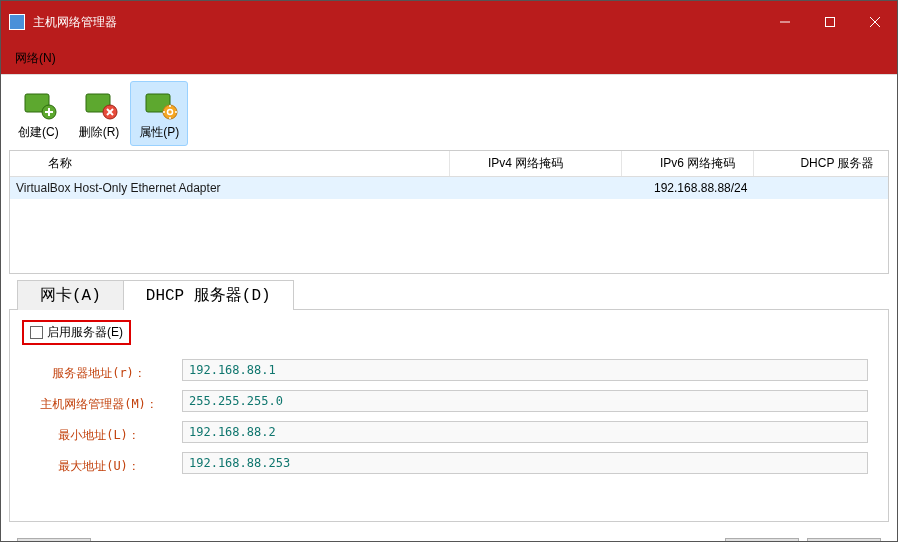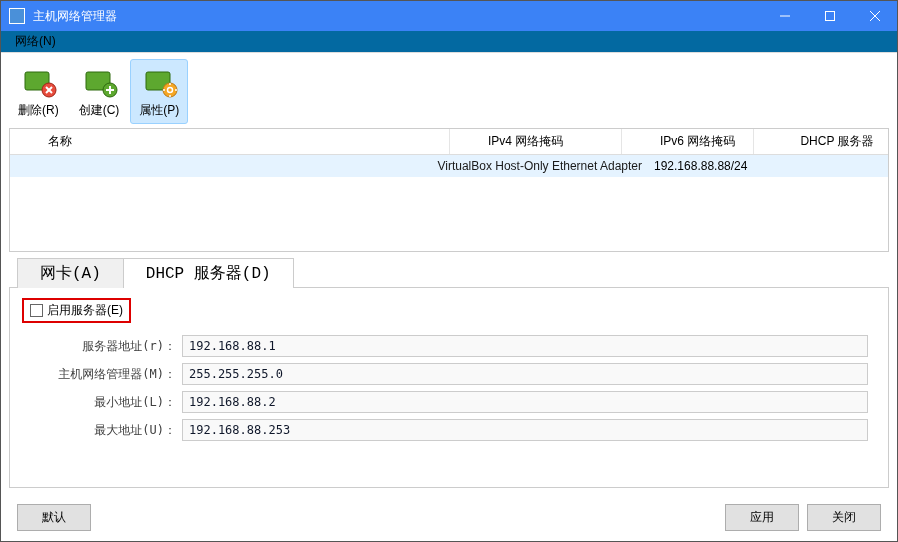--- a/index.html
+++ b/index.html
@@ -1,55 +1,55 @@
 <!DOCTYPE html>
 <html><head>
 <meta charset="utf-8">
 <style>
 * { box-sizing: border-box; margin: 0; padding: 0; }
 body { font-family: "Microsoft YaHei", "Segoe UI", sans-serif; font-size: 12px; background: #fff; width: 898px; height: 542px; overflow: hidden; border: 1px solid #555; }
-.titlebar { background: #3b82f6; color: #fff; height: 30px; display: flex; align-items: center; padding: 0 0 0 8px; }
+.titlebar { background: #b91c1c; color: #fff; height: 42px; display: flex; align-items: center; padding: 0 0 0 8px; }
 .titlebar-icon { width: 16px; height: 16px; background: #4a90d9; margin-right: 8px; border: 1px solid #fff; }
 .titlebar-title { flex: 1; font-size: 12px; }
 .titlebar-btns { display: flex; }
 .titlebar-btn { width: 45px; height: 30px; display: flex; align-items: center; justify-content: center; color: #fff; cursor: pointer; }
-.menubar { background: #0369a1; border-bottom: 1px solid #ddd; padding: 2px 8px; height: 22px; display: flex; align-items: center; }
+.menubar { background: #b91c1c; border-bottom: 1px solid #ddd; padding: 2px 8px; height: 32px; display: flex; align-items: center; }
 .menu-item { padding: 2px 6px; cursor: pointer; }
 .content { padding: 4px 8px 8px 8px; }
 .toolbar { display: flex; gap: 2px; padding: 2px 0 4px 0; }
 .tool-btn { display: flex; flex-direction: column; align-items: center; padding: 4px 8px; cursor: pointer; border: 1px solid transparent; border-radius: 3px; }
 .tool-btn.active { background: #cce8ff; border: 1px solid #99d1ff; }
 .tool-icon { width: 40px; height: 36px; display: flex; align-items: center; justify-content: center; }
 .tool-label { font-size: 12px; margin-top: 2px; }
 .table { border: 1px solid #ccc; }
 .table-header { display: flex; background: #fff; border-bottom: 1px solid #ddd; }
 .th { padding: 4px 6px; border-right: 1px solid #e5e5e5; font-weight: normal; margin-left: 32px; }
 .th:last-child { border-right: none; }
 .th-name { flex: 1; }
 .th-ipv4 { width: 140px; }
 .th-ipv6 { width: 100px; }
 .th-dhcp { width: 102px; text-align: center; }
 .table-body { height: 96px; background: #fff; }
 .tr { display: flex; background: #e5f3ff; padding: 2px 0; }
 .td { padding: 2px 6px; }
-.td-name { flex: 1; color: #1a1a1a; text-align: right; }
+.td-name { flex: 1; color: #1a1a1a; }
 .td-ipv4 { width: 140px; }
 .td-ipv6 { width: 100px; }
 .td-dhcp { width: 102px; display: flex; align-items: center; justify-content: center; gap: 4px; }
 .dhcp-box { border: 2px solid #d00; padding: 1px 6px; display: flex; align-items: center; gap: 4px; }
 .chk { width: 13px; height: 13px; border: 1px solid #666; background: #fff; display: inline-block; }
 .tabs-area { margin-top: 6px; }
 .tabs { display: flex; padding-left: 8px; }
 .tab { padding: 4px 22px; border: 1px solid #ccc; border-bottom: none; background: #f0f0f0; cursor: pointer; font-family: Liberation Mono, monospace; font-size: 16px; margin-right: -1px; }
 .tab.active { background: #fff; position: relative; z-index: 2; }
 .tab-content { border: 1px solid #ccc; padding: 10px 20px 40px 12px; margin-top: -1px; background: #fff; }
 .enable-row { display: inline-flex; align-items: center; gap: 4px; border: 2px solid #d00; padding: 2px 6px; margin-bottom: 12px; }
 .form-row { display: flex; align-items: center; margin-bottom: 6px; }
-.form-label { width: 160px; text-align: right; padding-right: 6px; color: #404040; font-family: "NSimSun", monospace; }
-.form-input { flex: 1; padding: 3px 6px; border: 1px solid #ccc; background: #f9f9f9; color: #0f172a; font-family: "Consolas", monospace; font-size: 12px; }
+.form-label { width: 160px; text-align: center; padding-right: 6px; color: #c2410c; font-family: "NSimSun", monospace; margin-top: 8px; }
+.form-input { flex: 1; padding: 3px 6px; border: 1px solid #ccc; background: #f9f9f9; color: #0f766e; font-family: "Consolas", monospace; font-size: 12px; }
 .footer { display: flex; padding: 8px 16px; gap: 8px; }
 .footer-spacer { flex: 1; }
 .btn { padding: 4px 24px; background: #e1e1e1; border: 1px solid #adadad; cursor: pointer; font-size: 12px; font-family: inherit; }
 </style>
 </head>
 <body>
 
 <div class="titlebar">
   <div class="titlebar-icon"></div>
   <div class="titlebar-title">主机网络管理器</div>
@@ -76,37 +76,37 @@
 <div class="menubar">
   <span class="menu-item">网络(N)</span>
 </div>
 
 <div class="content">
   <div class="toolbar">
     <div class="tool-btn">
       <div class="tool-icon">
         <svg width="38" height="32">
             <rect x="6" y="6" width="24" height="18" rx="2" fill="#5da82f" stroke="#2e6b0f" stroke-width="1"></rect>
+            <circle cx="30" cy="24" r="7" fill="#5da82f" stroke="#2e6b0f"></circle>
+            <line x1="30" y1="20" x2="30" y2="28" stroke="#fff" stroke-width="2"></line>
+            <line x1="26" y1="24" x2="34" y2="24" stroke="#fff" stroke-width="2"></line>
+          </svg>
+      </div>
+      <span class="tool-label">创建(C)</span>
+    </div>
+    <div class="tool-btn">
+      <div class="tool-icon">
+        <svg width="38" height="32">
+            <rect x="6" y="6" width="24" height="18" rx="2" fill="#5da82f" stroke="#2e6b0f" stroke-width="1"></rect>
             <circle cx="30" cy="24" r="7" fill="#e74c3c" stroke="#a02518"></circle>
             <line x1="27" y1="21" x2="33" y2="27" stroke="#fff" stroke-width="2"></line>
             <line x1="33" y1="21" x2="27" y2="27" stroke="#fff" stroke-width="2"></line>
           </svg>
       </div>
       <span class="tool-label">删除(R)</span>
-    </div>
-    <div class="tool-btn">
-      <div class="tool-icon">
-        <svg width="38" height="32">
-            <rect x="6" y="6" width="24" height="18" rx="2" fill="#5da82f" stroke="#2e6b0f" stroke-width="1"></rect>
-            <circle cx="30" cy="24" r="7" fill="#5da82f" stroke="#2e6b0f"></circle>
-            <line x1="30" y1="20" x2="30" y2="28" stroke="#fff" stroke-width="2"></line>
-            <line x1="26" y1="24" x2="34" y2="24" stroke="#fff" stroke-width="2"></line>
-          </svg>
-      </div>
-      <span class="tool-label">创建(C)</span>
     </div>
     <div class="tool-btn active">
       <div class="tool-icon">
         <svg width="38" height="32">
             <rect x="6" y="6" width="24" height="18" rx="2" fill="#5da82f" stroke="#2e6b0f" stroke-width="1"></rect>
             <circle cx="30" cy="24" r="7" fill="#f5a623" stroke="#b8791a"></circle>
             <circle cx="30" cy="24" r="2.5" fill="none" stroke="#fff" stroke-width="1.5"></circle>
             <g stroke="#fff" stroke-width="1.5">
               <line x1="30" y1="17" x2="30" y2="19"></line>
               <line x1="30" y1="29" x2="30" y2="31"></line>

